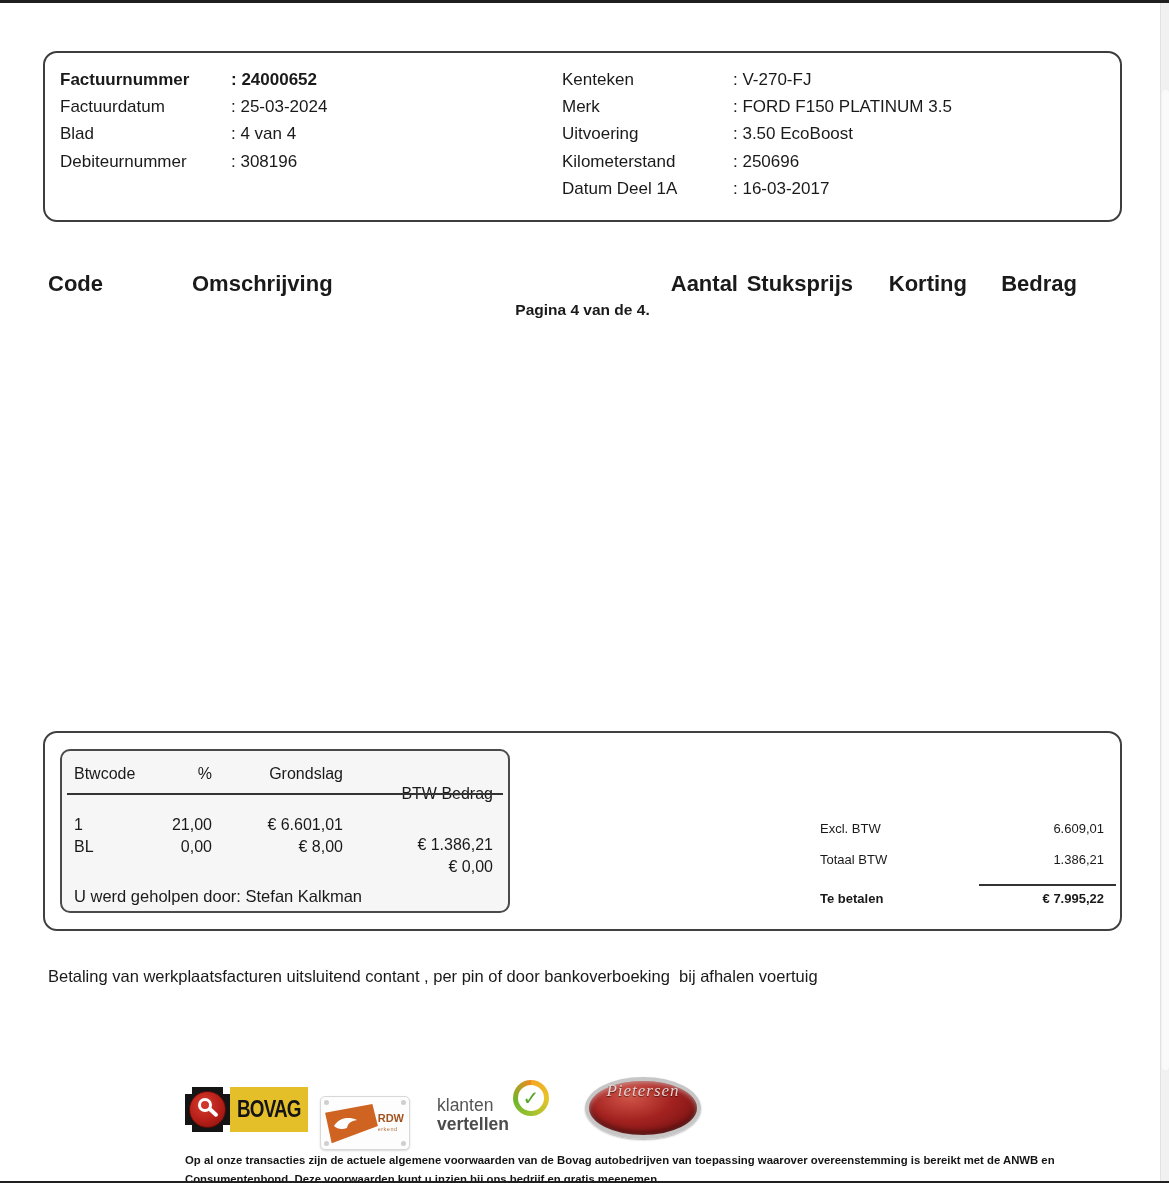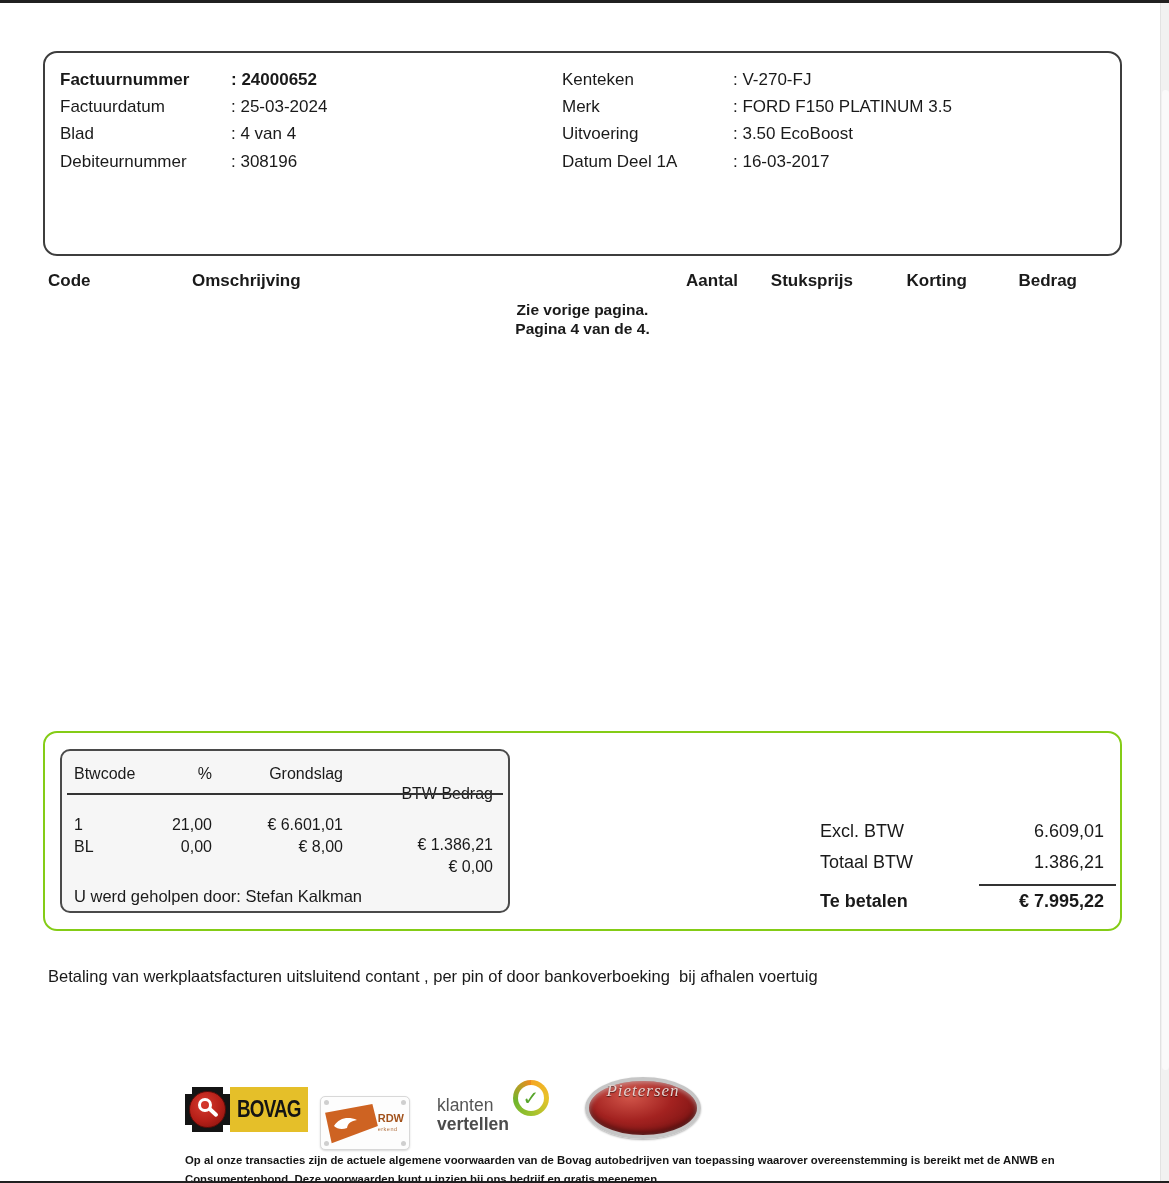--- a/index.html
+++ b/index.html
@@ -9,61 +9,61 @@
 
   .edge-strip { position:absolute; left:0; width:100%; height:3px; background:#202020; z-index:9; }
   .edge-strip.top { top:0; }
   .edge-strip.bottom { bottom:0; height:2px; }
   .scrollbar-track { position:absolute; right:0; top:0; width:9px; height:100%;
                      background:#f1f1f1; border-left:1px solid #e2e2e2; z-index:8; }
   .scrollbar-thumb { position:absolute; left:1px; top:90px; width:7px; height:980px;
                      background:#fafafa; border-radius:4px; }
 
   
-  .info-box { position:absolute; left:43px; top:51px; width:1079px; height:205px;
+  .info-box { position:absolute; left:43px; top:51px; width:1079px; height:171px;
               border:2px solid #3d3d3d; border-radius:14px; background:#fff; }
   .info-col { position:absolute; top:13px; }
   .info-col.left  { left:15px;  width:480px; }
   .info-col.right { left:517px; width:540px; }
   .info-row { display:flex; height:27.4px; align-items:center; font-size:17px; }
   .info-row .lbl { width:171px; flex:none; }
   .info-row .val { white-space:pre; }
   .info-row.bold { font-weight:bold; }
 
   
   .items-header { position:absolute; top:271px; left:0; width:1169px; height:22px;
-                  font-weight:bold; font-size:17px; }
+                  font-weight:bold; font-size:22px; }
   .items-header span { position:absolute; top:0; }
   .col-code { left:48px; }
   .col-omschrijving { left:192px; }
   .col-aantal { right:431px; }
   .col-stuksprijs { right:316px; }
   .col-korting { right:202px; }
   .col-bedrag { right:92px; }
 
   .notice { position:absolute; top:300px; left:43px; width:1079px; text-align:center;
             font-weight:bold; font-size:15.5px; line-height:19px; }
 
   
   .bottom-box { position:absolute; left:43px; top:731px; width:1079px; height:200px;
-                border:2px solid #84cc16; border-radius:14px; background:#fff; }
+                border:2px solid #404040; border-radius:14px; background:#fff; }
   .btw-box { position:absolute; left:15px; top:16px; width:450px; height:164px;
              background:#f6f6f6; border:2px solid #4a4a4a; border-radius:10px; font-size:16px; }
   .btw-box .cell { position:absolute; white-space:pre; }
   .btw-hline { position:absolute; left:5px; right:5px; top:42px; height:2px; background:#333; }
   .btw-c0 { left:12px; }
   .btw-c1 { right:296px; }
   .btw-c2 { right:165px; }
   .btw-c3 { right:15px;margin-top:20px; }
   .btw-head { top:14px; }
   .btw-r0 { top:65px; }
   .btw-r1 { top:87px; }
   .helped-by { position:absolute; left:12px; top:136px; font-size:16.5px; }
 
-  .totals { position:absolute; left:0; top:0; width:1079px; height:200px; font-size:18px; }
+  .totals { position:absolute; left:0; top:0; width:1079px; height:200px; font-size:13px; }
   .totals .t-lbl { position:absolute; left:775px; }
   .totals .t-val { position:absolute; right:20px; text-align:right; }
   .t-row0 { top:88px; }
   .t-row1 { top:119px; }
   .totals-hline { position:absolute; right:8px; top:151px; width:137px; height:2px; background:#333; }
   .t-due { top:158px; font-weight:bold; }
 
   .payment-note { position:absolute; left:48px; top:967px; font-size:16.5px; white-space:pre; }
 
   
@@ -149,37 +149,40 @@
       </div>
       <div class="info-row">
         <span class="lbl">Merk</span>
         <span class="val">: FORD F150 PLATINUM 3.5</span>
       </div>
       <div class="info-row">
         <span class="lbl">Uitvoering</span>
         <span class="val">: 3.50 EcoBoost</span>
       </div>
       <div class="info-row">
+        <span class="lbl">Kilometerstand</span>
+        <span class="val">: 250696</span>
+      </div>
+      <div class="info-row">
         <span class="lbl">Datum Deel 1A</span>
         <span class="val">: 16-03-2017</span>
       </div>
     </div>
   </div>
 
   <div class="items-header">
     <span class="col-code">Code</span>
     <span class="col-omschrijving">Omschrijving</span>
     <span class="col-aantal">Aantal</span>
     <span class="col-stuksprijs">Stuksprijs</span>
     <span class="col-korting">Korting</span>
     <span class="col-bedrag">Bedrag</span>
   </div>
 
   <div class="notice">
-    <div>Zie vorige pagina.</div>
     <div>Pagina 4 van de 4.</div>
   </div>
 
   <div class="bottom-box">
 
     <div class="btw-box">
       <span class="cell btw-head btw-c0">Btwcode</span>
       <span class="cell btw-head btw-c1">%</span>
       <span class="cell btw-head btw-c2">Grondslag</span>
       <span class="cell btw-head btw-c3">BTW Bedrag</span>

